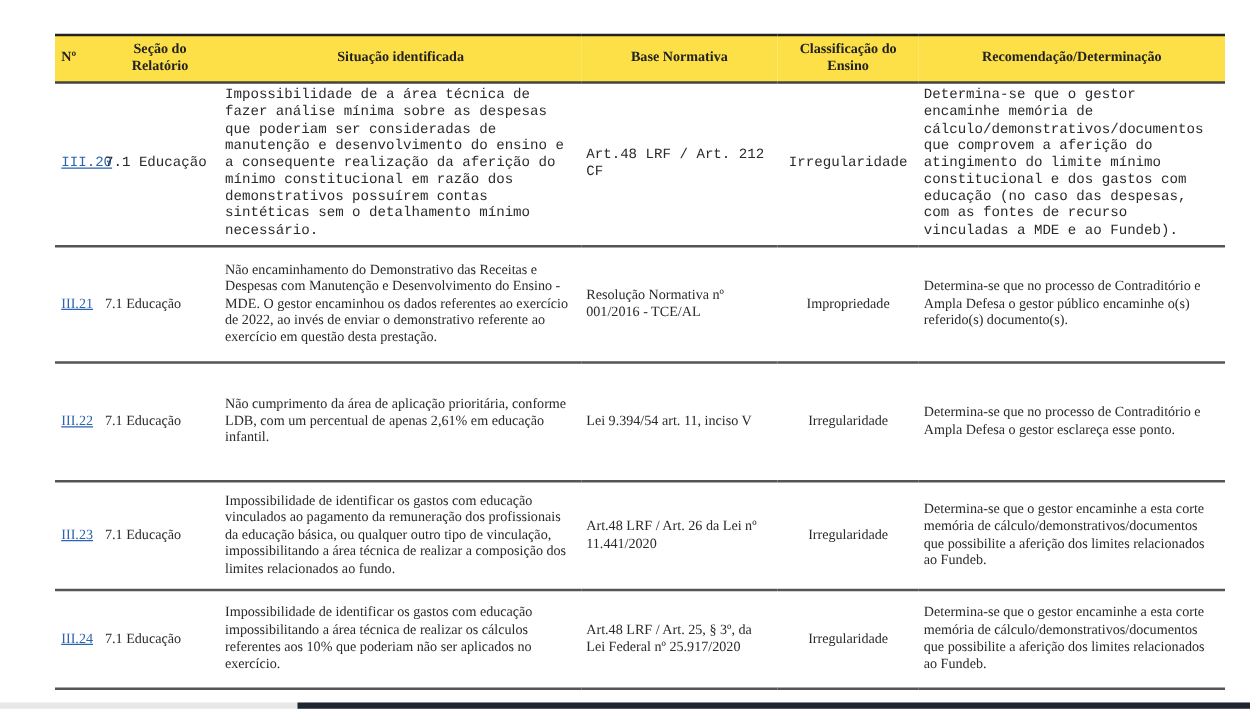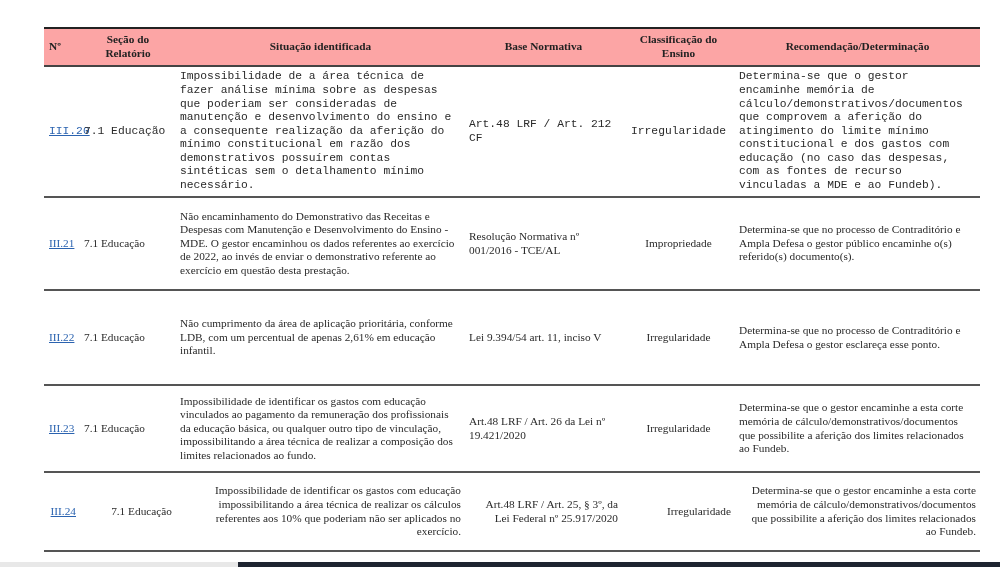--- a/index.html
+++ b/index.html
@@ -11,39 +11,39 @@
     position: relative;
   }
   .page { position: absolute; left: 0; top: 0; width: 1000px; height: 567px; }
   table.findings {
     position: absolute; left: 44px; top: 27px; width: 936px;
     border-collapse: collapse;
     font-size: 11.3px; line-height: 13.6px;
     table-layout: fixed;
   }
   table.findings thead tr {
-    background: #fca5a5;
+    background: #fde047;
     border-top: 2px solid #222;
     border-bottom: 2px solid #444;
   }
   table.findings th {
     font-weight: bold; text-align: center; vertical-align: middle;
     padding: 3px 4px; height: 30px; color: #222;
   }
   table.findings th.num { text-align: left; padding-left: 5px; }
   table.findings tbody tr { border-bottom: 2px solid #555; }
   table.findings td { vertical-align: middle; padding: 1px 4px; }
   td.num { padding-left: 5px !important; }
   td.num a { color: #2b63b0; text-decoration: underline; }
   td.cls { text-align: center; }
   .r1 td { height: 127px; font-family: Liberation Mono, monospace; }
   .r2 td { height: 89px; margin-top: 34px; }
   .r3 td { height: 91px; }
   .r4 td { height: 83px; }
-  .r5 td { height: 75px; text-align: right; }
+  .r5 td { height: 75px; }
   .bottom-bar {
     position: absolute; left: 0; top: 562px; width: 1000px; height: 5px;
     background: #e8e8e8;
   }
   .bottom-bar .dark {
     position: absolute; left: 238px; top: 0; width: 762px; height: 5px;
     background: #1e2430;
   }
 </style>
 </head>
@@ -91,21 +91,21 @@
         <td>7.1 Educação</td>
         <td>Não cumprimento da área de aplicação prioritária, conforme LDB, com um percentual de apenas 2,61% em educação infantil.</td>
         <td>Lei 9.394/54 art. 11, inciso V</td>
         <td class="cls">Irregularidade</td>
         <td>Determina-se que no processo de Contraditório e Ampla Defesa o gestor esclareça esse ponto.</td>
       </tr>
       <tr class="r4">
         <td class="num"><a>III.23</a></td>
         <td>7.1 Educação</td>
         <td>Impossibilidade de identificar os gastos com educação vinculados ao pagamento da remuneração dos profissionais da educação básica, ou qualquer outro tipo de vinculação, impossibilitando a área técnica de realizar a composição dos limites relacionados ao fundo.</td>
-        <td>Art.48 LRF / Art. 26 da Lei nº 19.421/2020</td>
+        <td>Art.48 LRF / Art. 26 da Lei nº 11.441/2020</td>
         <td class="cls">Irregularidade</td>
         <td>Determina-se que o gestor encaminhe a esta corte memória de cálculo/demonstrativos/documentos que possibilite a aferição dos limites relacionados ao Fundeb.</td>
       </tr>
       <tr class="r5">
         <td class="num"><a>III.24</a></td>
         <td>7.1 Educação</td>
         <td>Impossibilidade de identificar os gastos com educação impossibilitando a área técnica de realizar os cálculos referentes aos 10% que poderiam não ser aplicados no exercício.</td>
         <td>Art.48 LRF / Art. 25, § 3º, da Lei Federal nº 25.917/2020</td>
         <td class="cls">Irregularidade</td>
         <td>Determina-se que o gestor encaminhe a esta corte memória de cálculo/demonstrativos/documentos que possibilite a aferição dos limites relacionados ao Fundeb.</td>

